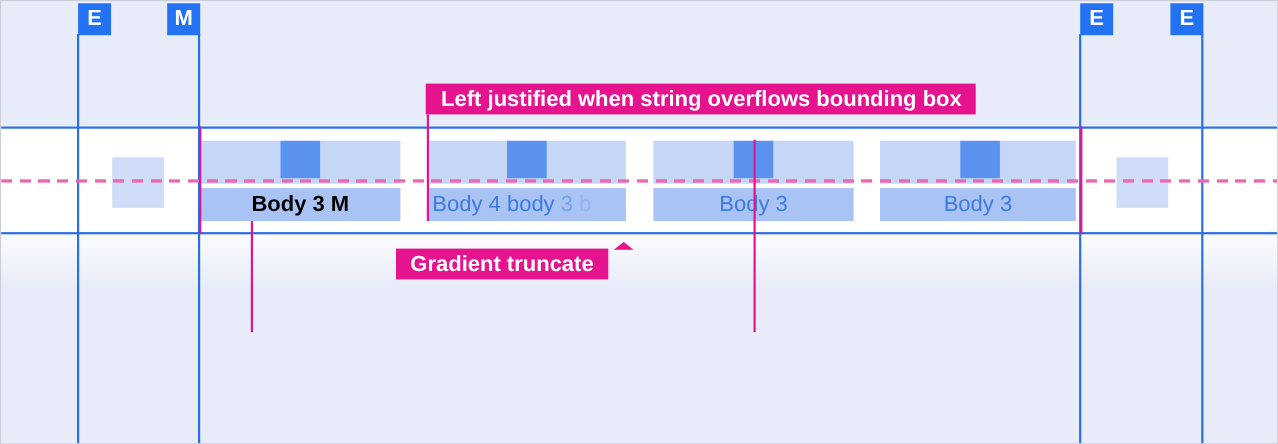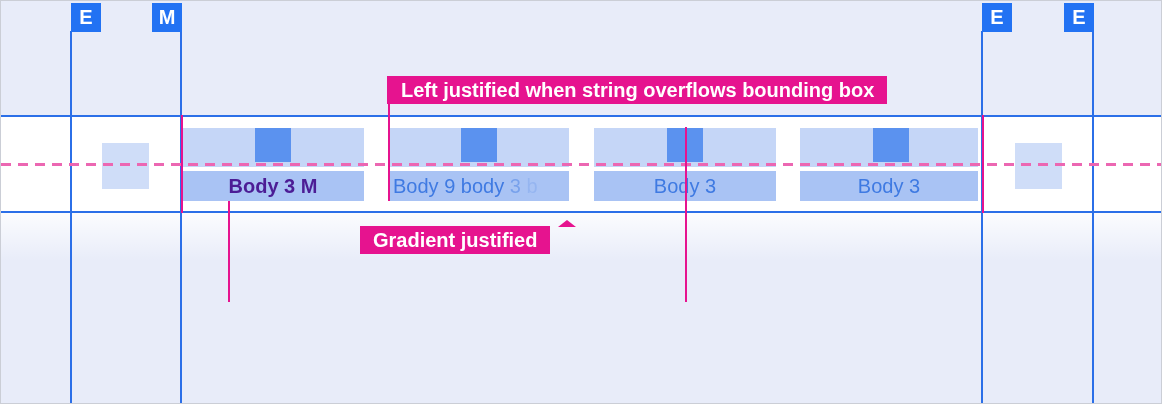--- a/index.html
+++ b/index.html
@@ -40,21 +40,21 @@
 
   
   .tab{position:absolute;top:127px;height:73px;z-index:3;}
   .tab .iconarea{position:absolute;left:0;top:0;width:100%;height:39px;background:#c5d6f7;}
   .tab .iconsq{position:absolute;top:0;width:36px;height:34px;background:#5b92ef;}
   .tab .labelarea{
     position:absolute;left:0;top:43px;width:100%;height:30px;background:#a9c3f4;
     font-size:20px;line-height:30px;text-align:center;color:#3f7ae2;
     white-space:nowrap;overflow:hidden;
   }
-  .tab .labelarea.active{font-weight:700;color:#4c1d95;}
+  .tab .labelarea.active{font-weight:700;color:#000000;}
   .tab .labelarea.leftjust{text-align:left;padding-left:4px;}
   .fade-mid{opacity:0.45;}
   .fade-end{opacity:0.18;}
 
   
   .mline{position:absolute;width:2px;background:#e6138f;z-index:6;}
   .callout{
     position:absolute;height:28px;background:#e6138f;color:#ffffff;
     font-size:20px;font-weight:700;line-height:28px;padding:0 13px;
     white-space:nowrap;z-index:7;
@@ -88,21 +88,21 @@
 
   <div class="tab" style="left:181px;width:182px;">
     <div class="iconarea"></div>
     <div class="iconsq" style="left:73px;"></div>
     <div class="labelarea active">Body 3 M</div>
   </div>
 
   <div class="tab" style="left:388px;width:180px;">
     <div class="iconarea"></div>
     <div class="iconsq" style="left:72px;"></div>
-    <div class="labelarea leftjust"><span>Body 9 body </span><span class="fade-mid">3 </span><span class="fade-end">b</span></div>
+    <div class="labelarea leftjust"><span>Body 4 body </span><span class="fade-mid">3 </span><span class="fade-end">b</span></div>
   </div>
 
   <div class="tab" style="left:593px;width:182px;">
     <div class="iconarea"></div>
     <div class="iconsq" style="left:73px;"></div>
     <div class="labelarea">Body 3</div>
   </div>
 
   <div class="tab" style="left:799px;width:178px;">
     <div class="iconarea"></div>
@@ -114,15 +114,15 @@
 
   <div class="mline" style="left:180px;top:114px;height:98px;"></div>
   <div class="mline" style="left:981px;top:114px;height:98px;"></div>
 
   <div class="mline" style="left:387px;top:103px;height:97px;"></div>
   <div class="mline" style="left:227px;top:200px;height:101px;"></div>
   <div class="mline" style="left:684px;top:126px;height:175px;"></div>
 
   <div class="callout" style="left:386px;top:75px;padding-left:14px;">Left justified when string overflows bounding box</div>
   <div class="caret-up" style="left:557px;top:219px;"></div>
-  <div class="callout" style="left:359px;top:225px;">Gradient justified</div>
+  <div class="callout" style="left:359px;top:225px;">Gradient truncate</div>
 
 </div>
 
 </body></html>

